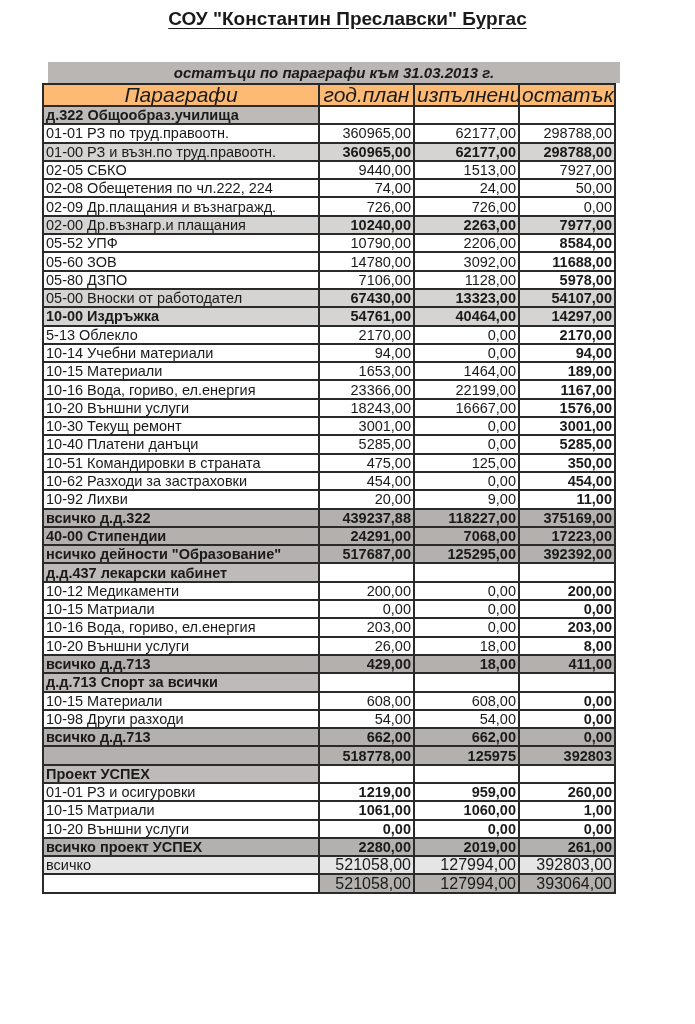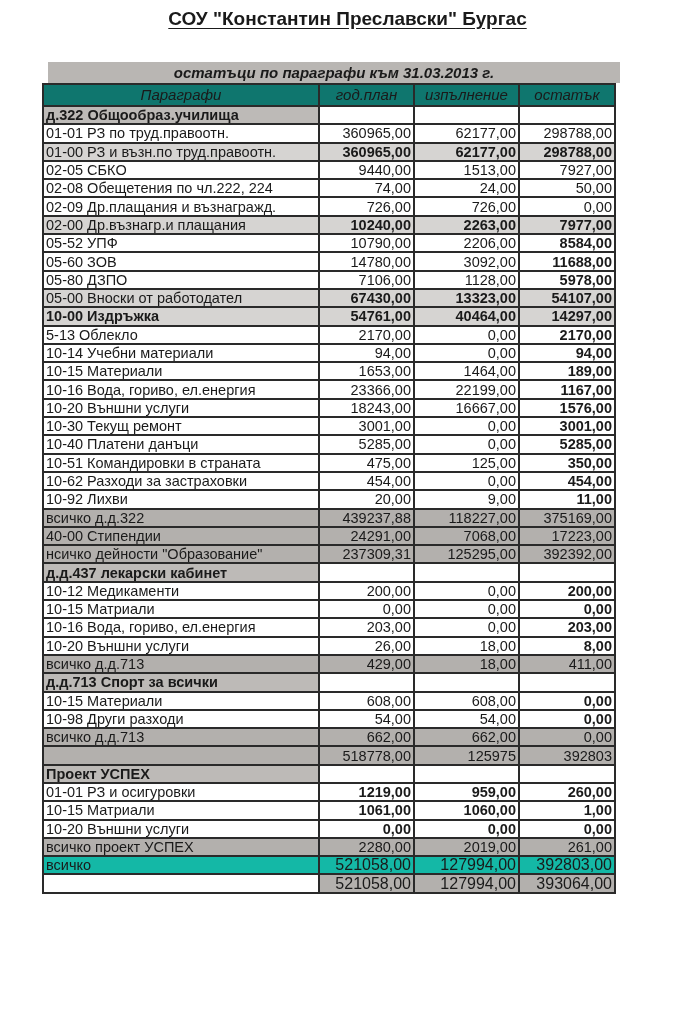--- a/index.html
+++ b/index.html
@@ -12,30 +12,30 @@
             background: #b9b6b3; text-align: center; font-style: italic; font-weight: bold;
             font-size: 15px; line-height: 21px; margin-left: 6px; }
   table.report { position: absolute; left: 42px; top: 83px; width: 572px;
                  border-collapse: collapse; table-layout: fixed; font-size: 14.5px; }
   table.report col.c1 { width: 276px; }
   table.report col.c2 { width: 95px; }
   table.report col.c3 { width: 105px; }
   table.report col.c4 { width: 96px; }
   table.report td, table.report th { border: 2px solid #2a2a2a; padding: 0 2px;
         height: 16.3px; line-height: 16px; white-space: nowrap; overflow: hidden; }
-  table.report th { font-weight: normal; font-style: italic; font-size: 15px;
-        height: 20px; text-align: center; background: #0f766e; }
+  table.report th { font-weight: normal; font-style: italic; font-size: 21px;
+        height: 20px; text-align: center; background: #fdba74; }
   td.num { text-align: right; }
   td.lbl { text-align: left; }
   .b { font-weight: bold; }
   tr.section td.lbl { background: #bdbab7; font-weight: bold; margin-top: 31px; }
   tr.section td.num { background: #ffffff; }
   tr.subtotal td { background: #d6d4d2; }
-  tr.total td { background: #b3b0ad; font-weight: normal; }
-  tr.grand td { background: #14b8a6; }
+  tr.total td { background: #b3b0ad; font-weight: bold; }
+  tr.grand td { background: #e5e5e5; }
   tr.grand td.num { font-size: 16px; }
   tr.final td.num { background: #b3b0ad; font-size: 16px; }
   tr.final td.lbl { background: #ffffff; }
 </style>
 </head>
 <body>
 
 <div class="title">
   <span>СОУ "Константин Преславски" Бургас</span>
 </div>
@@ -197,21 +197,21 @@
         <td class="num">375169,00</td>
       </tr>
       <tr class="total">
         <td class="lbl">40-00 Стипендии</td>
         <td class="num">24291,00</td>
         <td class="num">7068,00</td>
         <td class="num">17223,00</td>
       </tr>
       <tr class="total">
         <td class="lbl">нсичко дейности "Образование"</td>
-        <td class="num">237309,31</td>
+        <td class="num">517687,00</td>
         <td class="num">125295,00</td>
         <td class="num">392392,00</td>
       </tr>
       <tr class="section">
         <td class="lbl">д.д.437 лекарски кабинет</td>
         <td class="num"></td>
         <td class="num"></td>
         <td class="num"></td>
       </tr>
       <tr>

